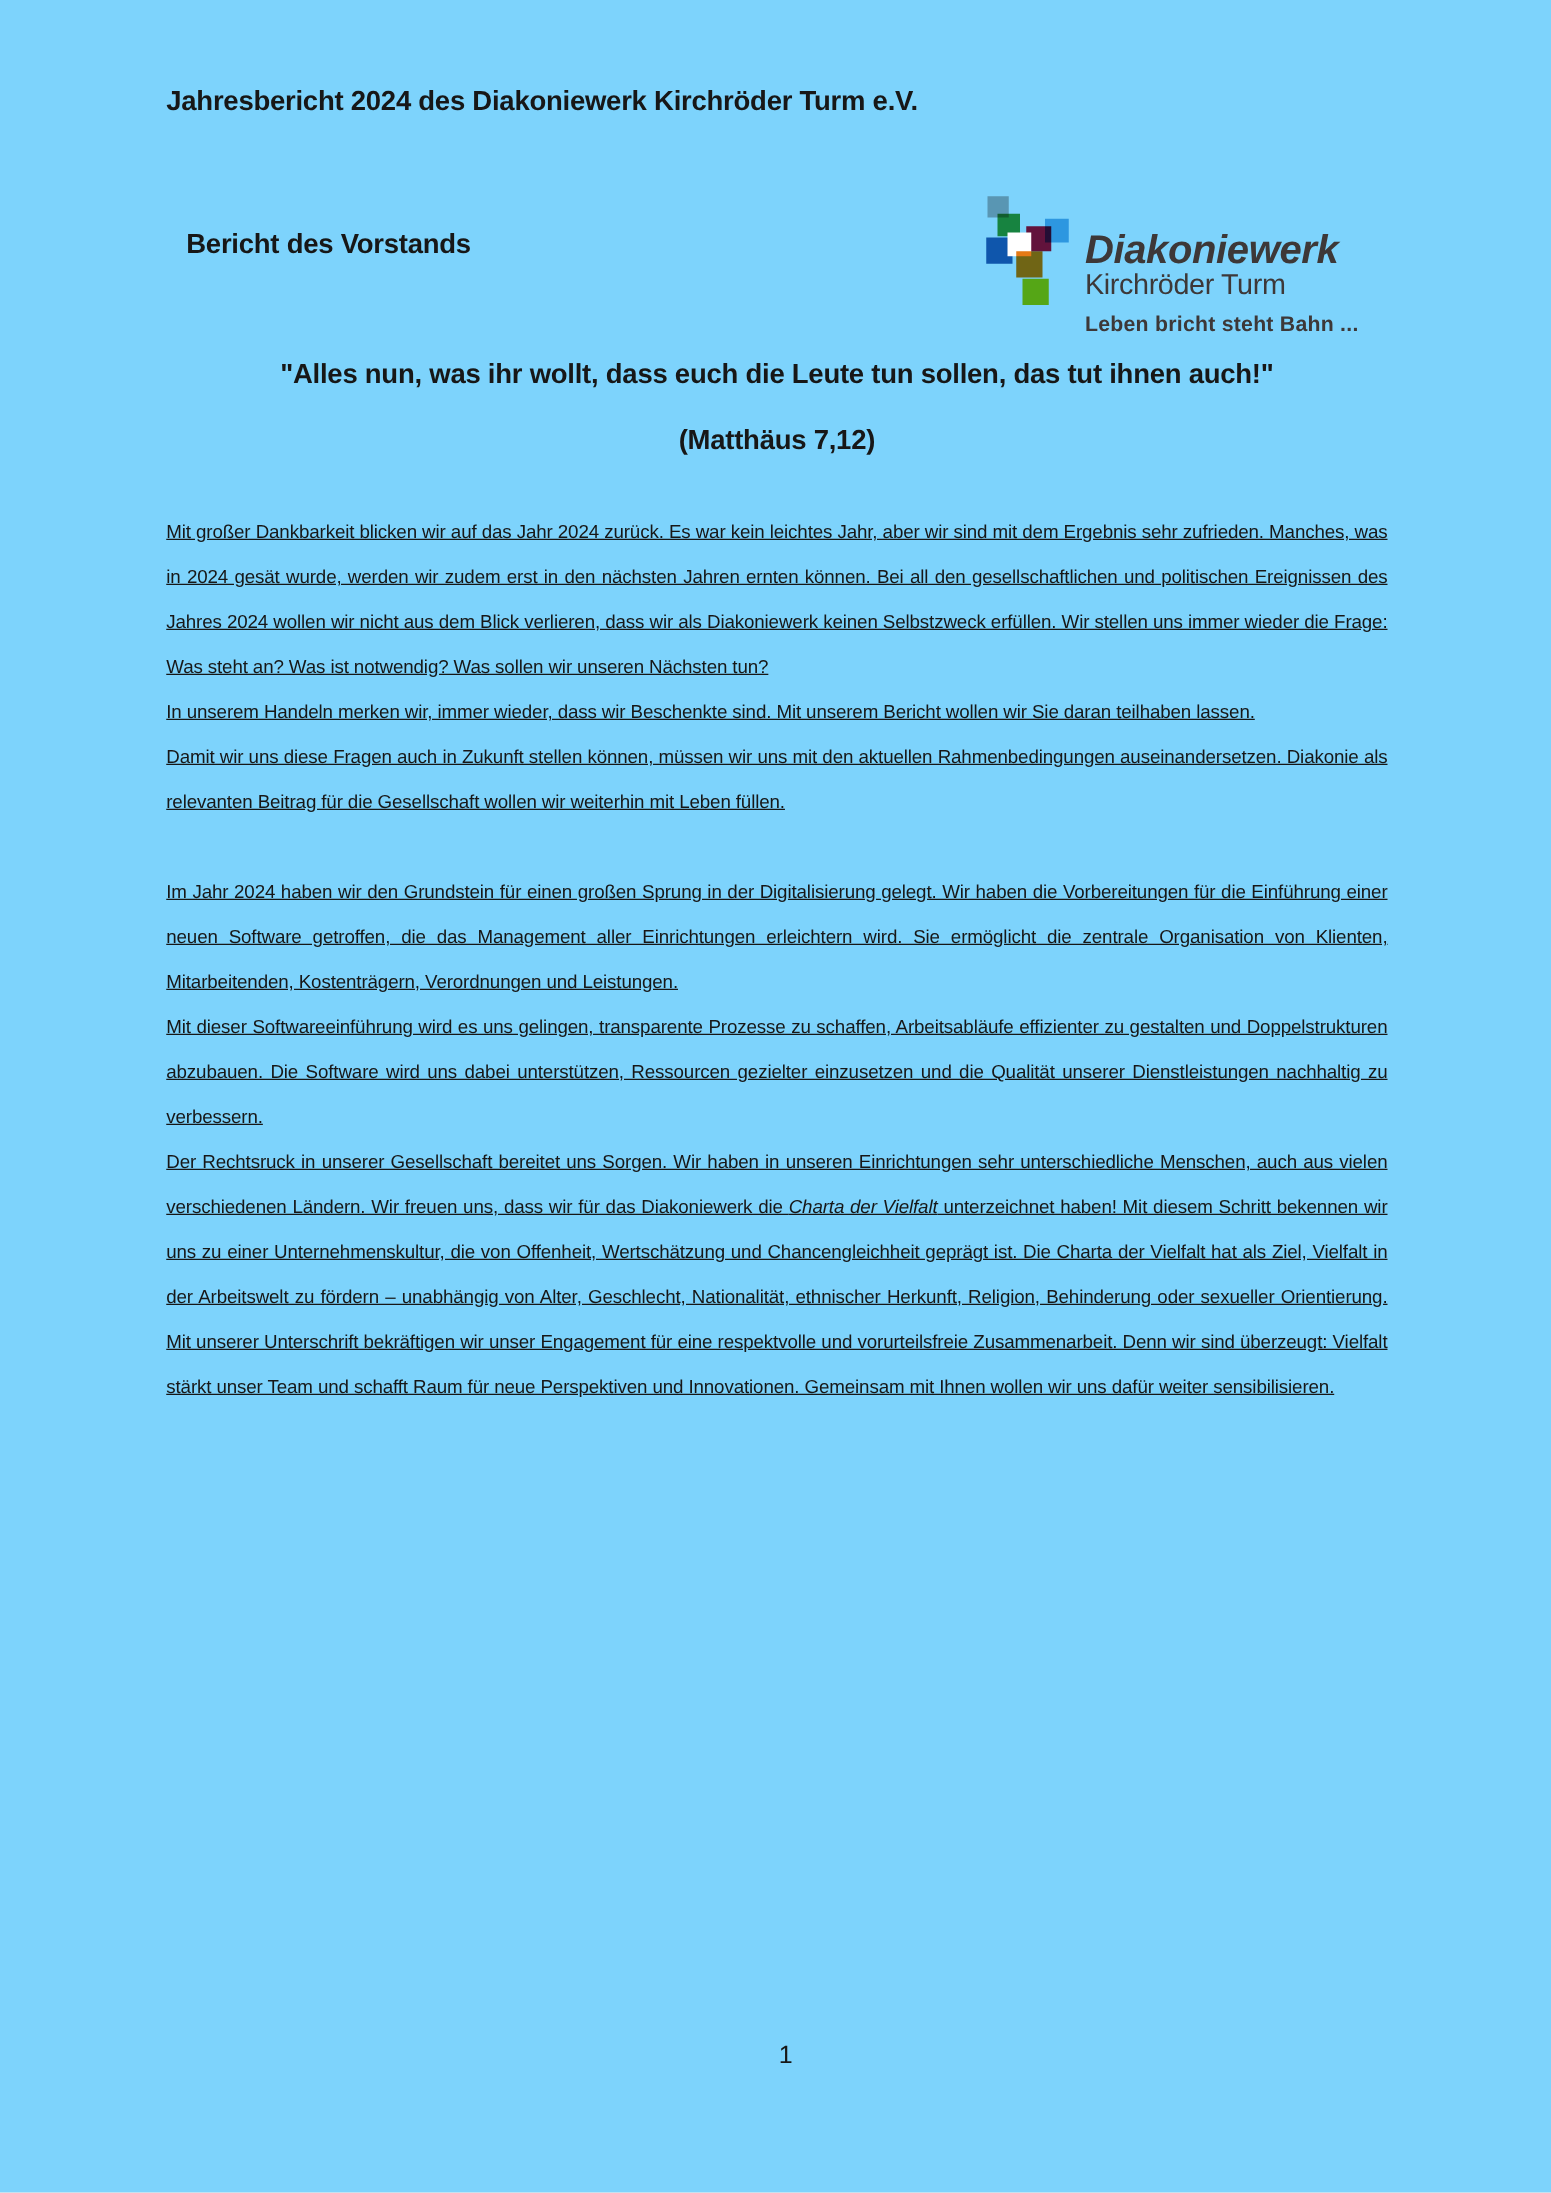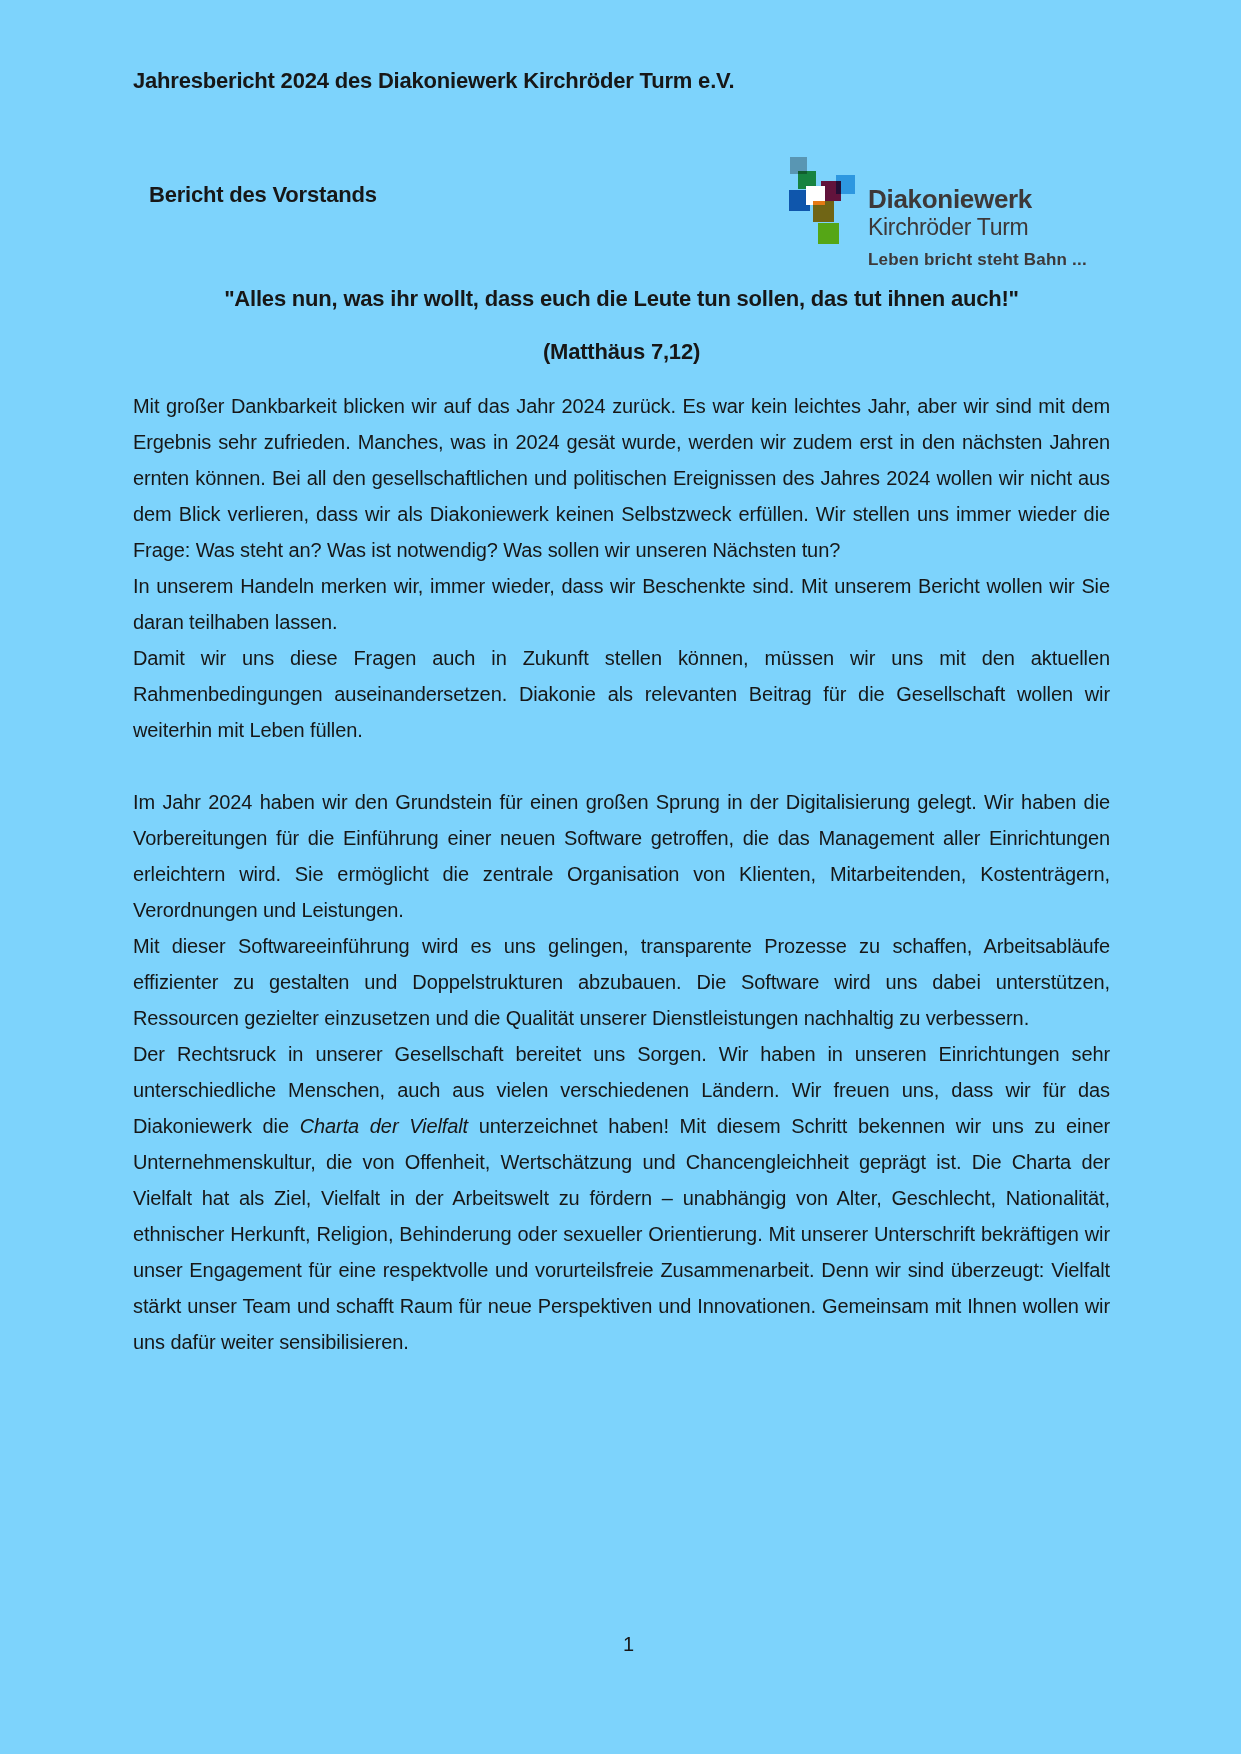--- a/index.html
+++ b/index.html
@@ -29,35 +29,36 @@
   .sq{position:absolute;mix-blend-mode:multiply;}
   .sq-gray {left:5px; top:12px;width:17px;height:17px;}
   .sq-green{left:13px;top:26px;width:18px;height:18px;}
   .sq-lblue{left:51px;top:30px;width:19px;height:19px;}
   .sq-red  {left:36px;top:36px;width:20px;height:20px;}
   .sq-blue {left:4px; top:45px;width:21px;height:21px;}
   .sq-white{left:21px;top:41px;width:19px;height:19px;mix-blend-mode:normal;box-shadow:0 0 1px rgba(0,0,0,0.15);}
   .sq-orange{left:28px;top:56px;width:21px;height:21px;}
   .sq-lime {left:33px;top:78px;width:21px;height:21px;}
   .logo-text{position:absolute;left:83px;top:40px;white-space:nowrap;}
-  .logo-name{font-size:26px;font-weight:bold;line-height:28px;letter-spacing:-0.3px;}
+  .logo-name{font-size:32px;font-weight:bold;line-height:28px;letter-spacing:-0.3px;font-style:italic;}
   .logo-subname{font-size:23px;font-weight:normal;line-height:28px;letter-spacing:-0.3px;}
   .logo-tagline{font-size:17px;font-weight:bold;margin-top:9px;letter-spacing:0.2px;}
   
   .quote{
     position:absolute;left:133px;top:272px;width:977px;
     text-align:center;font-weight:bold;font-size:22px;line-height:53px;
     letter-spacing:-0.2px;
   }
   .quote p{margin:0;}
   
   .body-text{
-    position:absolute;left:133px;top:388px;width:977px;
-    font-size:20px;line-height:36px;letter-spacing:-0.1px;
+    position:absolute;left:133px;top:408px;width:977px;
+    font-size:15px;line-height:36px;letter-spacing:-0.1px;
     text-align:justify;
+    text-decoration:underline;
   }
   .body-text p{margin:0;}
   .para-gap{height:36px;}
   .italic{font-style:italic;}
   
   .footer{
     position:absolute;left:0;top:1633px;width:100%;
     text-align:center;font-size:20px;
   }
 </style>

